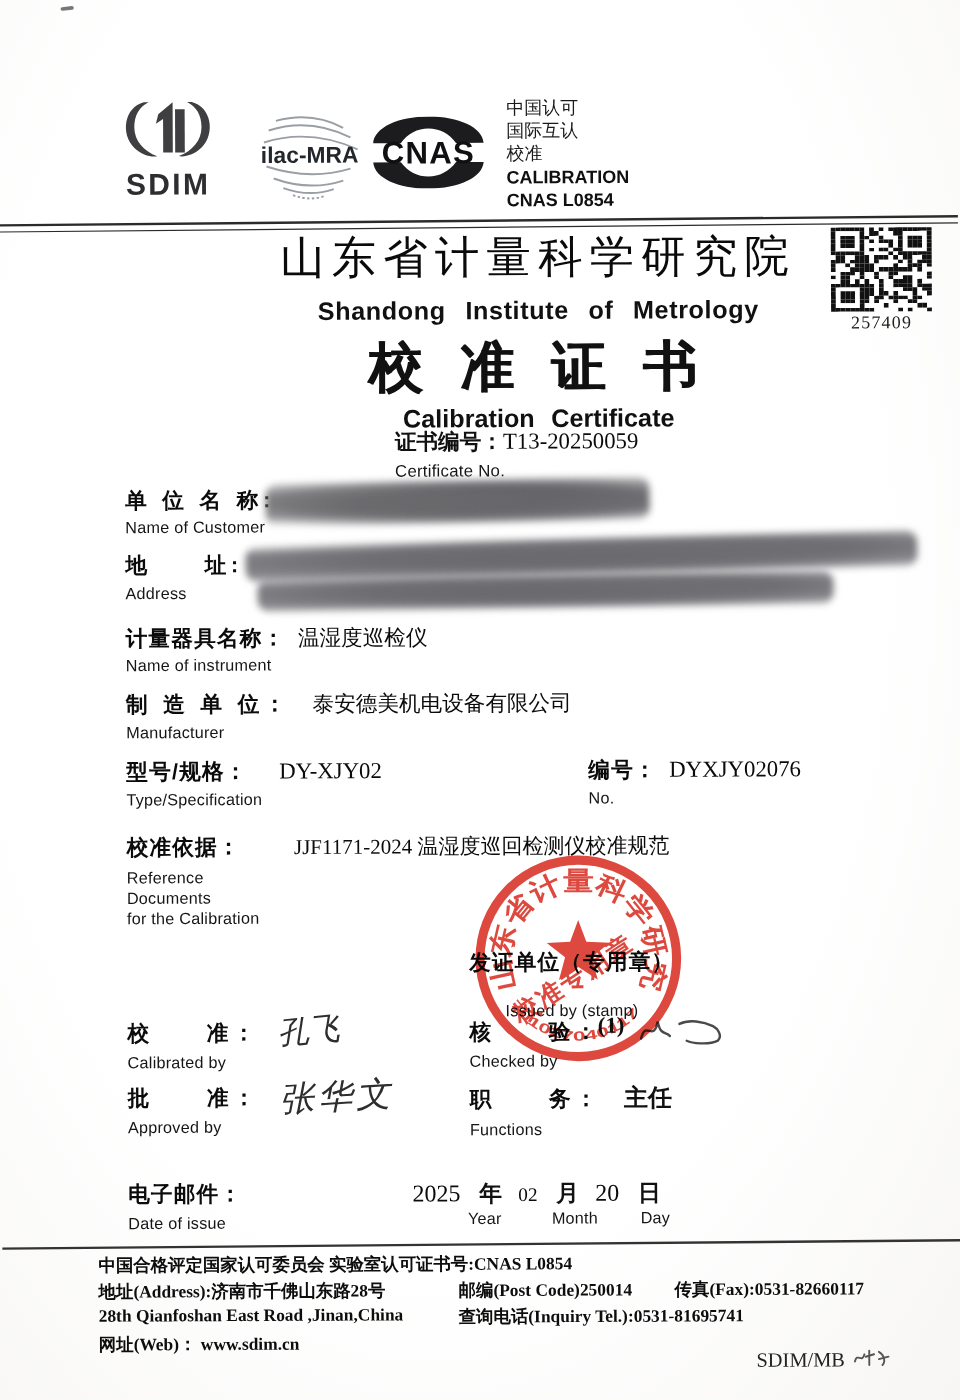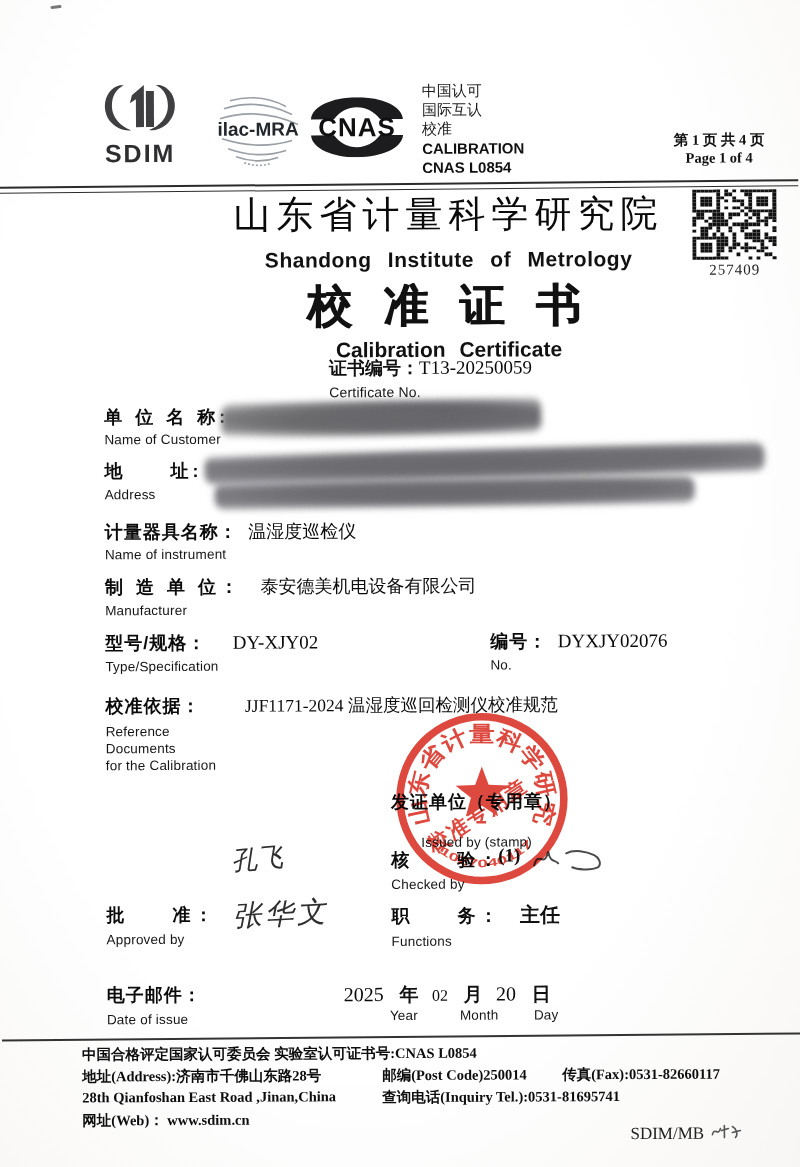--- a/index.html
+++ b/index.html
@@ -76,24 +76,20 @@
     </div>
 
     <div class="abs" style="left:424px;top:82px;">
       <div class="accred-cn">中国认可</div>
       <div class="accred-cn">国际互认</div>
       <div class="accred-cn">校准</div>
       <div class="accred-en">CALIBRATION</div>
       <div class="accred-en">CNAS L0854</div>
     </div>
 
-    <div class="abs cn-serif" style="left:648px;top:132px;width:146px;text-align:center;font-weight:bold;">
-      <div style="font-size:14.5px;">第 1 页 共 4 页</div>
-      <div style="font-size:14.5px;">Page 1 of 4</div>
-    </div>
 
     <div class="abs rule-top"></div>
 
     <div class="abs" style="left:120px;top:190px;width:660px;text-align:center;">
       <div class="cn-serif" style="font-size:37px;letter-spacing:6px;color:#0a0a0a;">山东省计量科学研究院</div>
       <div style="font-size:21px;font-weight:bold;letter-spacing:.5px;word-spacing:10px;margin-top:8px;">Shandong  Institute  of  Metrology</div>
       <div class="cn-serif" style="font-size:45px;font-weight:bold;letter-spacing:10px;margin-top:4px;text-shadow:1px 0 0 #111;">校 准 证 书</div>
       <div style="font-size:21px;font-weight:bold;word-spacing:8px;margin-top:2px;">Calibration  Certificate</div>
     </div>
 
@@ -593,20 +589,24 @@
         <div>Documents</div>
         <div>for the Calibration</div>
       </div>
     </div>
 
     <div class="abs" style="left:390px;top:790px;text-align:center;">
       <div class="blk-label" style="letter-spacing:1px;">发证单位（专用章）</div>
       <div class="en-label" style="margin-top:21px;">Issued by (stamp)</div>
     </div>
 
+    <div class="abs" style="left:105px;top:848px;">
+      <div class="blk-label">校　　准：</div>
+      <div class="en-label" style="margin-top:5px;">Calibrated by</div>
+    </div>
     <div class="abs handwriting" style="left:230px;top:841px;font-size:26px;transform:rotate(-5deg);">孔飞</div>
 
     <div class="abs" style="left:390px;top:848px;">
       <div class="blk-label">核　　验：</div>
       <div class="en-label" style="margin-top:5px;">Checked by</div>
     </div>
     <div class="abs cn-serif" style="left:497px;top:845px;font-size:19px;font-weight:bold;">(1)</div>
     <svg class="abs" style="left:527px;top:840px;" width="78" height="42" viewBox="0 0 78 42">
       <g fill="none" stroke="#4a4a4a" stroke-width="2" stroke-linecap="round">
         <path d="M6,26 C10,10 16,30 20,12 C22,24 27,20 30,24"></path>

